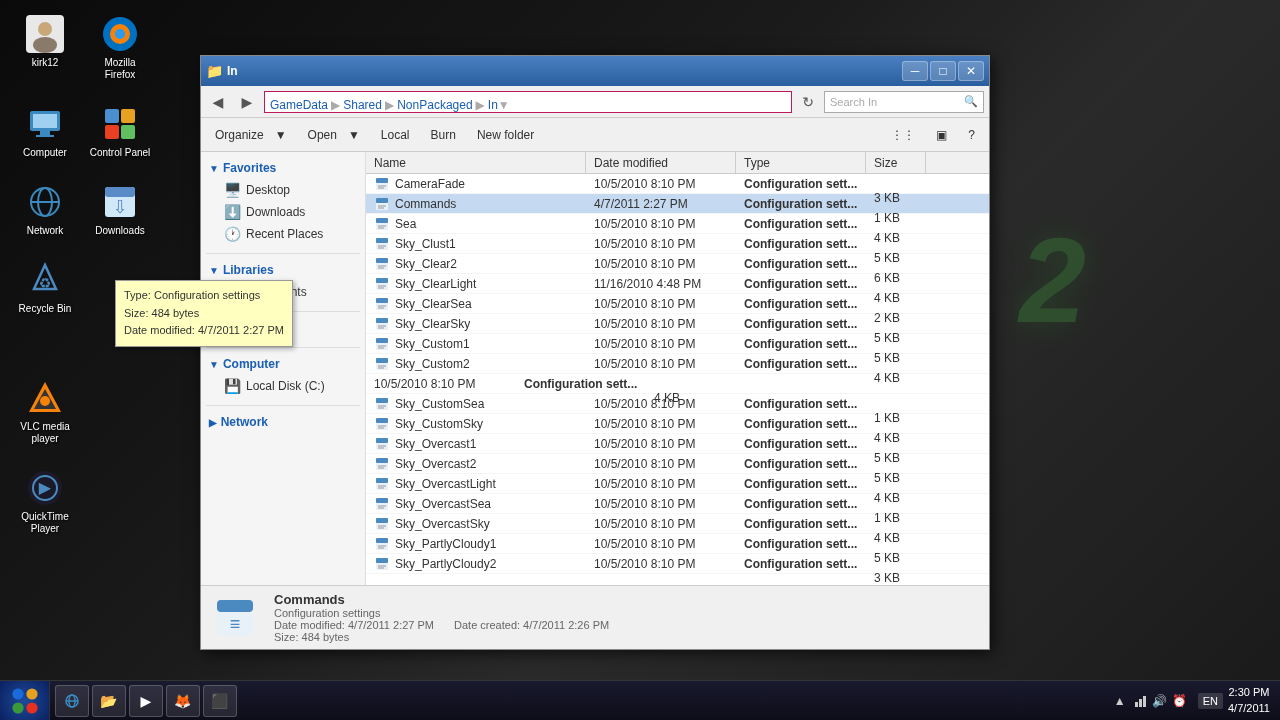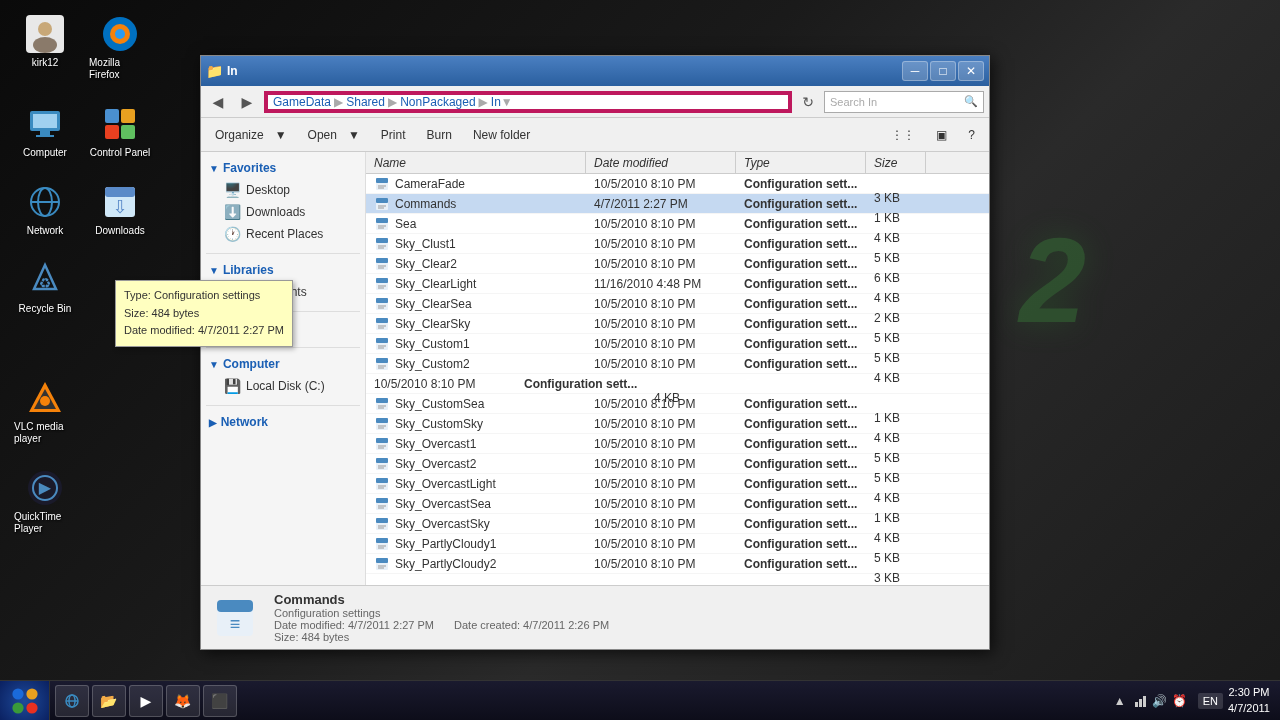--- a/index.html
+++ b/index.html
@@ -64,21 +64,21 @@
       height: 40px;
       display: flex;
       align-items: center;
       justify-content: center;
       font-size: 28px;
       margin-bottom: 3px;
     }
     .icon-label {
       color: white;
       font-size: 10px;
-      text-align: left;
+      text-align: center;
       text-shadow: 1px 1px 2px black;
       word-break: break-word;
       line-height: 1.2;
     }
 
     
     .taskbar {
       position: absolute;
       bottom: 0;
       left: 0;
@@ -239,21 +239,21 @@
       display: flex;
       align-items: center;
       justify-content: center;
       border-radius: 3px;
       color: #555;
       font-size: 14px;
     }
     .address-input {
       flex: 1;
       height: 22px;
-      border: 4px solid #be185d;
+      border: 1px solid #be185d;
       background: white;
       padding: 0 5px;
       font-size: 12px;
       display: flex;
       align-items: flex-end;
       color: #333;
     }
     .address-breadcrumb {
       display: flex;
       align-items: center;
@@ -382,21 +382,20 @@
     }
     .file-list-header {
       display: flex;
       align-items: center;
       height: 22px;
       background: #f0f0f0;
       border-bottom: 1px solid #ccc;
       flex-shrink: 0;
       position: sticky;
       top: 0;
-      font-style: italic;
     }
     .header-col {
       padding: 0 8px;
       font-size: 12px;
       color: #333;
       border-right: 1px solid #ccc;
       height: 100%;
       display: flex;
       align-items: center;
       cursor: pointer;
@@ -661,21 +660,21 @@
     <div class="toolbar">
       <button class="toolbar-btn">
         <span>Organize</span>
         <span>▼</span>
       </button>
       <button class="toolbar-btn">
         <span>Open</span>
         <span>▼</span>
       </button>
       <button class="toolbar-btn">
-        <span>Print</span>
+        <span>Local</span>
       </button>
       <button class="toolbar-btn">
         <span>Burn</span>
       </button>
       <button class="toolbar-btn">
         <span>New folder</span>
       </button>
       <div class="toolbar-right">
         <button class="toolbar-btn">⋮⋮</button>
         <button class="toolbar-btn">▣</button>

